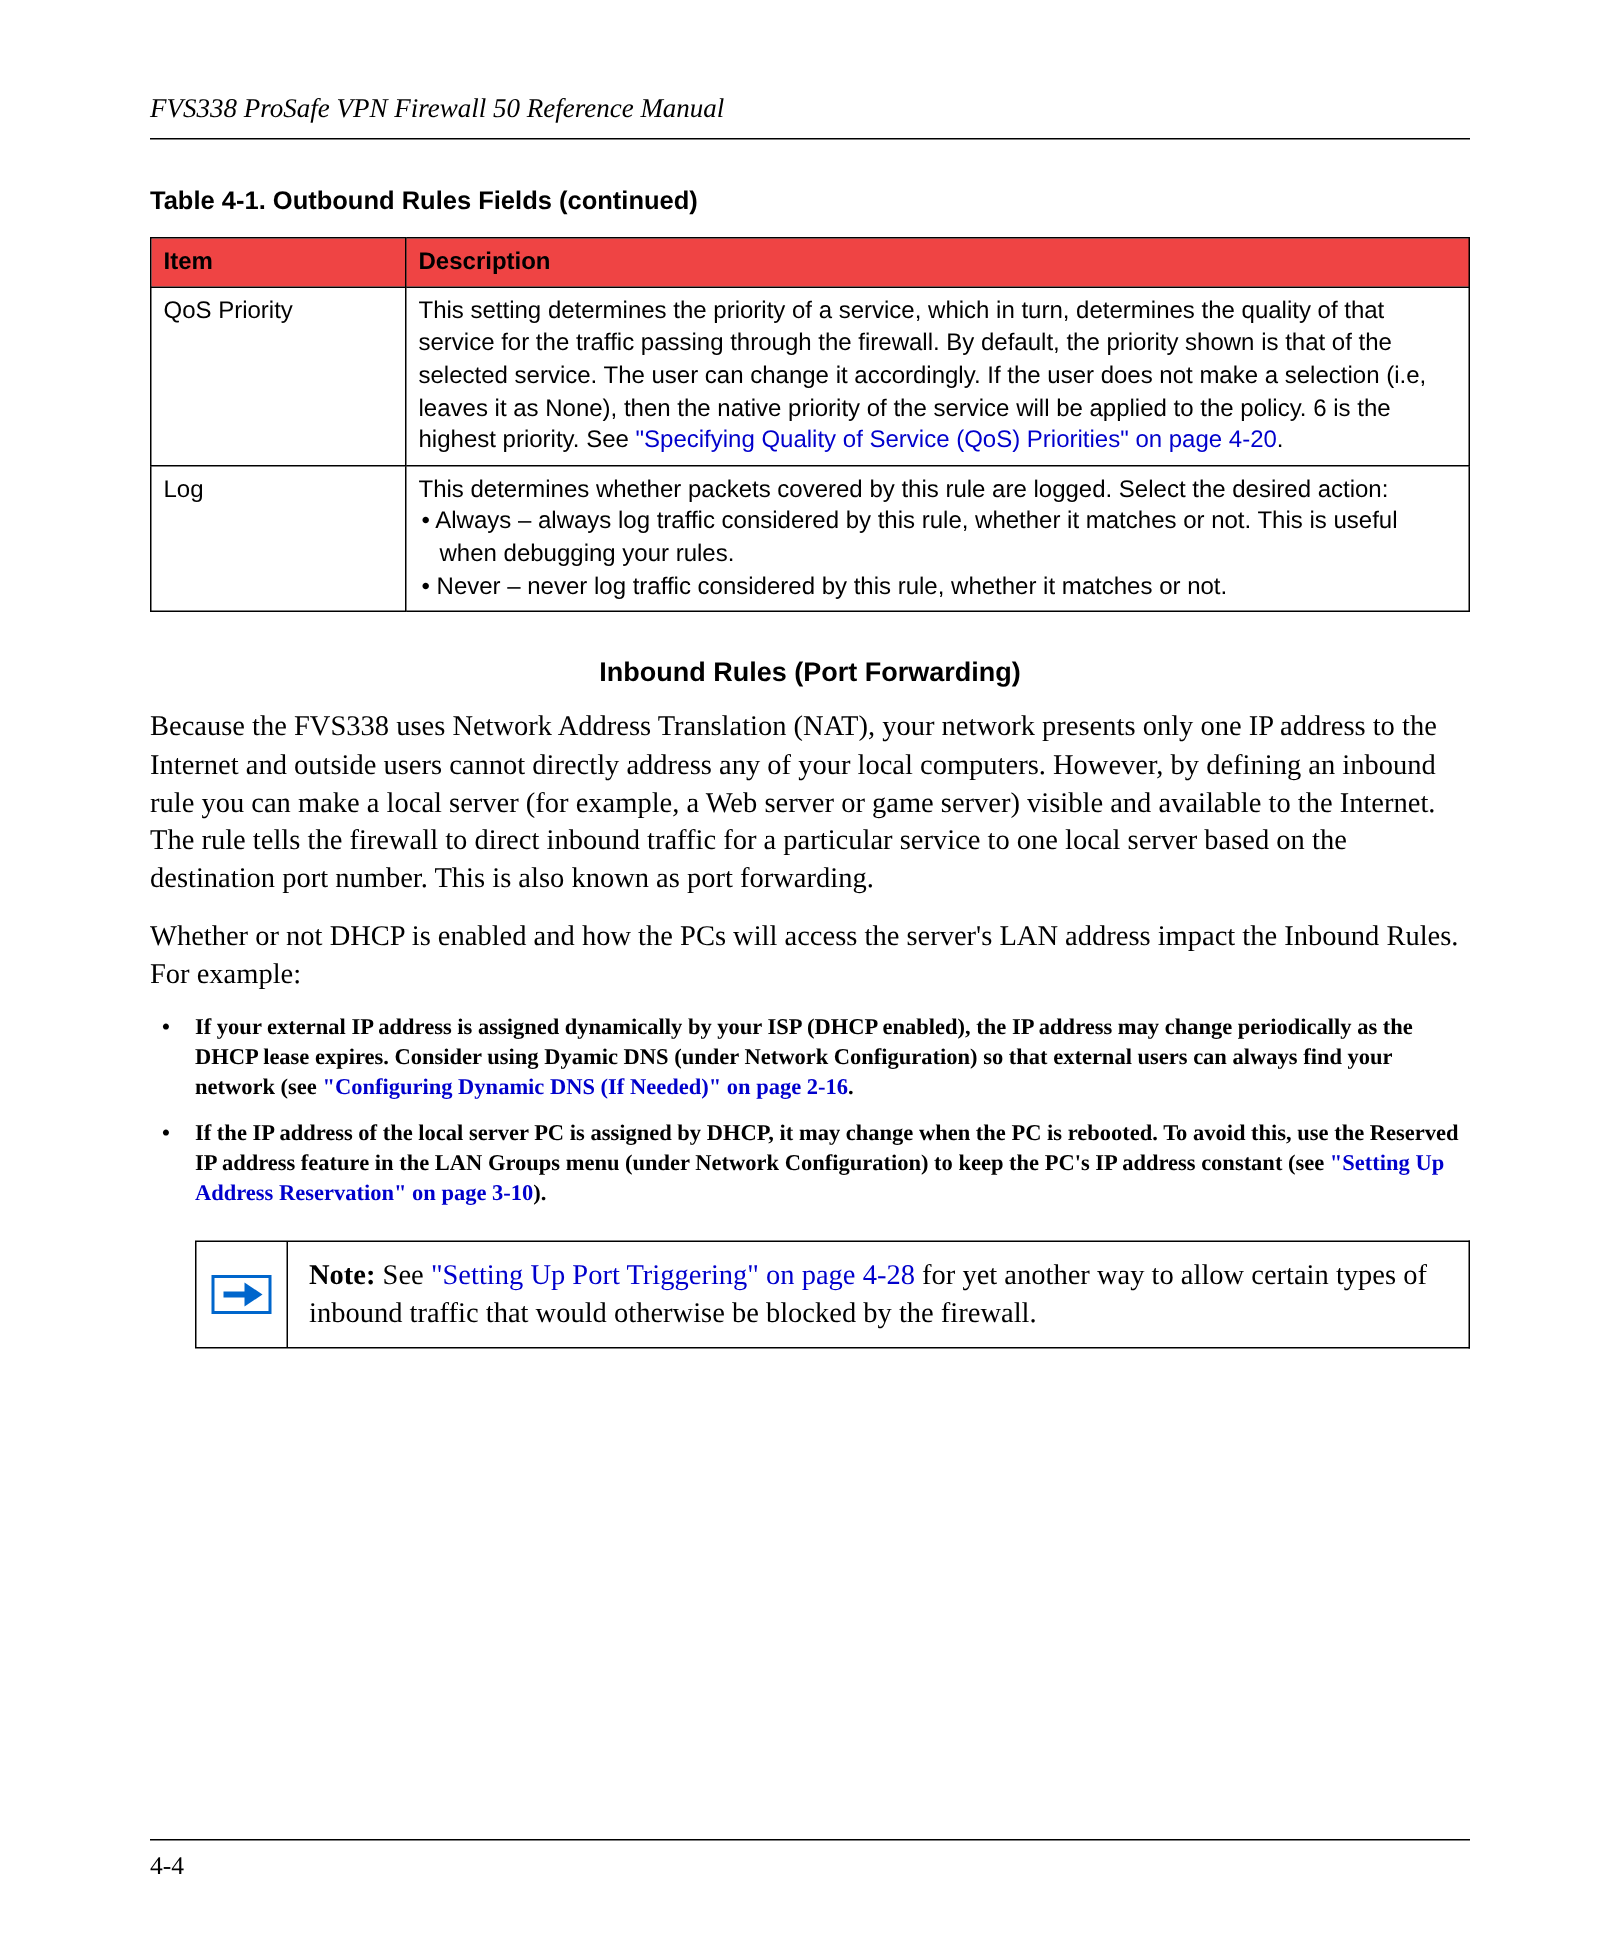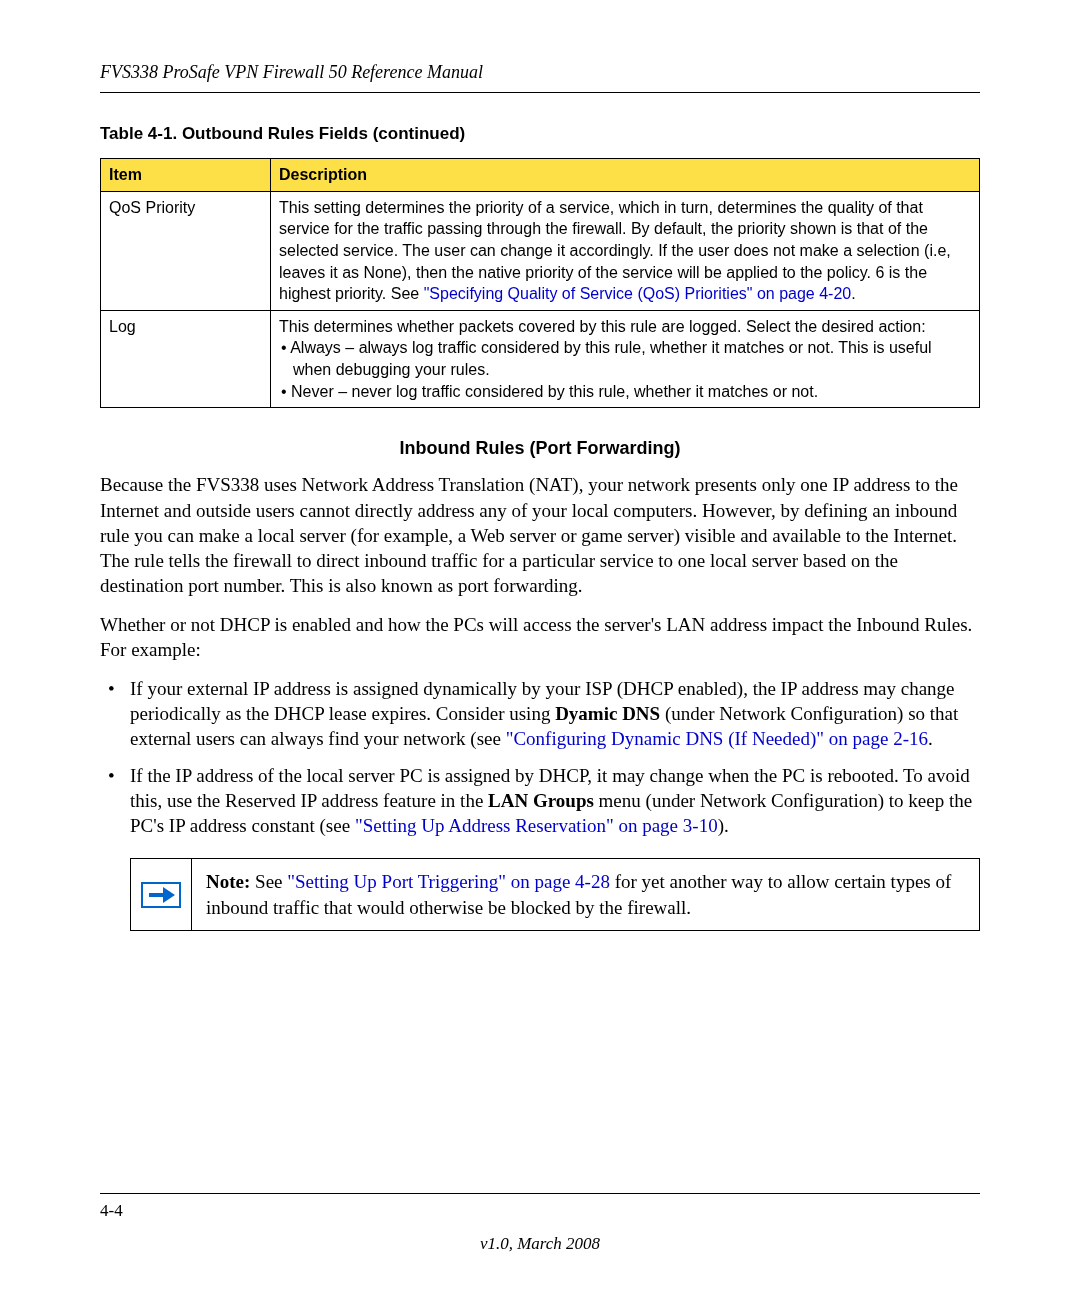--- a/index.html
+++ b/index.html
@@ -38,21 +38,21 @@
       font-size: 16px;
       margin-bottom: 28px;
     }
     table.rules th, table.rules td {
       border: 1px solid #000;
       padding: 5px 8px;
       text-align: left;
       vertical-align: top;
     }
     table.rules th {
-      background: #fde047;
+      background: #ef4444;
       font-weight: bold;
     }
     table.rules td.item-col {
       width: 170px;
     }
     .desc-link {
       color: #0000cc;
     }
     .desc ul {
       list-style: none;
@@ -83,26 +83,27 @@
     }
     .link {
       color: #0000cc;
     }
     ul.body-list {
       list-style: none;
       padding-left: 0;
       margin-bottom: 20px;
     }
     ul.body-list > li {
-      font-size: 19px;
+      font-size: 15px;
       line-height: 1.32;
       padding-left: 30px;
       position: relative;
       margin-bottom: 12px;
       margin-top: 6px;
+      font-weight: bold;
     }
     ul.body-list > li::before {
       content: "•";
       position: absolute;
       left: 8px;
       top: 0;
     }
     .note-box {
       display: flex;
       margin-left: 30px;
@@ -239,14 +240,13 @@
   </div>
   <div class="note-text-cell">
     <b>Note: </b><span>See </span><span class="link">"Setting Up Port Triggering" on page 4-28</span><span> for yet another way to allow certain types of inbound traffic that would otherwise be blocked by the firewall.</span>
   </div>
 </div>
 
 <div class="footer">
   <div class="footer-line">
     <span>4-4</span>
   </div>
-  <div class="footer-version">v1.0, March 2008</div>
 </div>
 
 </body></html>

